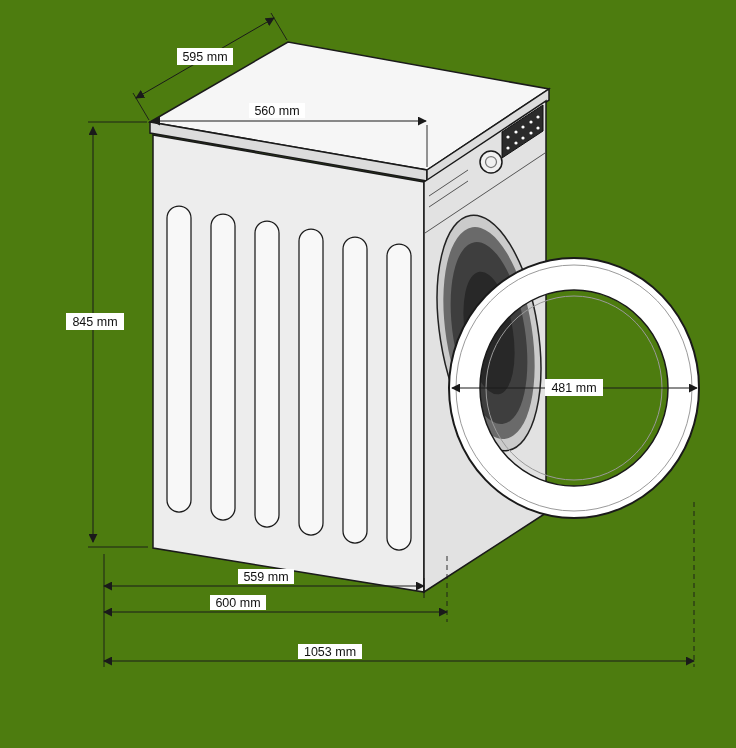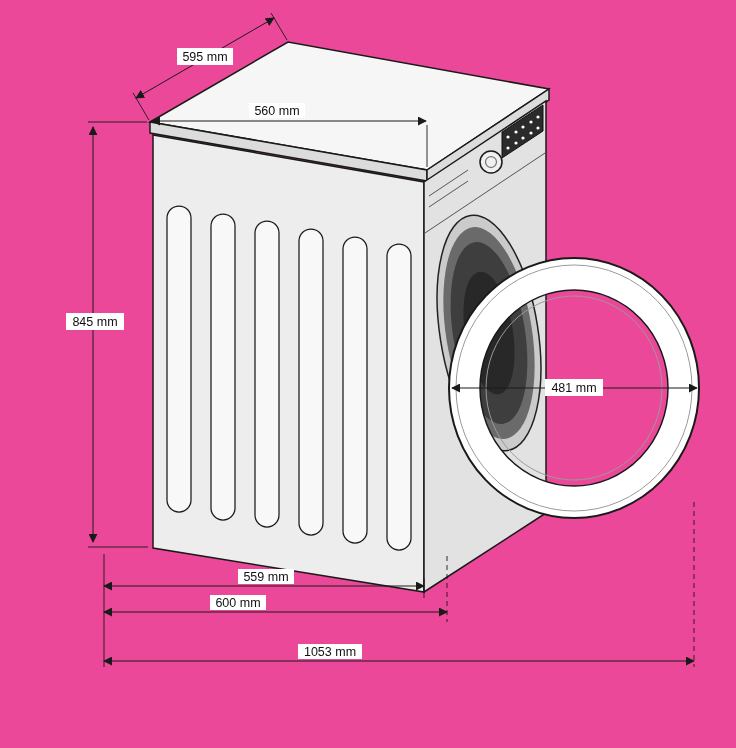--- a/index.html
+++ b/index.html
@@ -7,21 +7,21 @@
     padding: 0;
     background: #ffffff;
     width: 736px;
     height: 748px;
     font-family: "Liberation Sans", sans-serif;
   }
   .stage {
     position: relative;
     width: 736px;
     height: 748px;
-    background: #ec4899;
+    background: #4d7c0f;
     overflow: hidden;
   }
   svg { display: block; }
 
   
   .face        { stroke: #1a1a1a; stroke-width: 1.5; }
   .top-face    { fill: #f6f6f6; }
   .lip         { fill: #dcdcdc; }
   .side-face   { fill: #ededed; }
   .front-face  { fill: #e2e2e2; }

